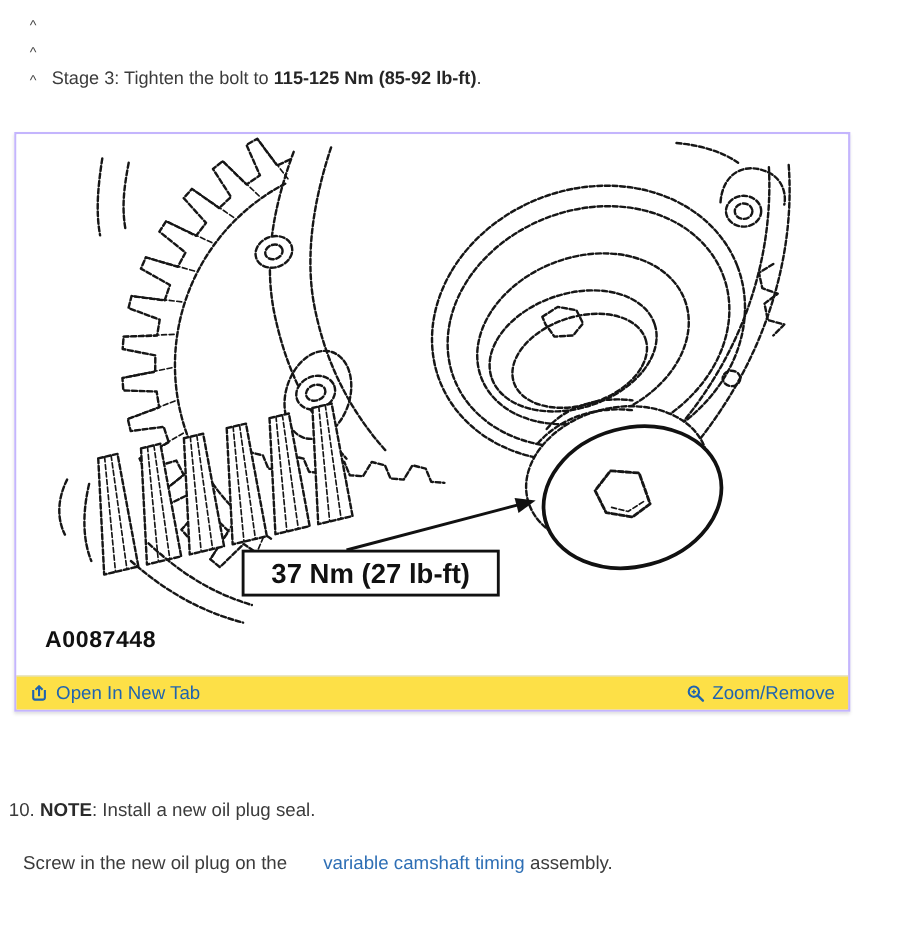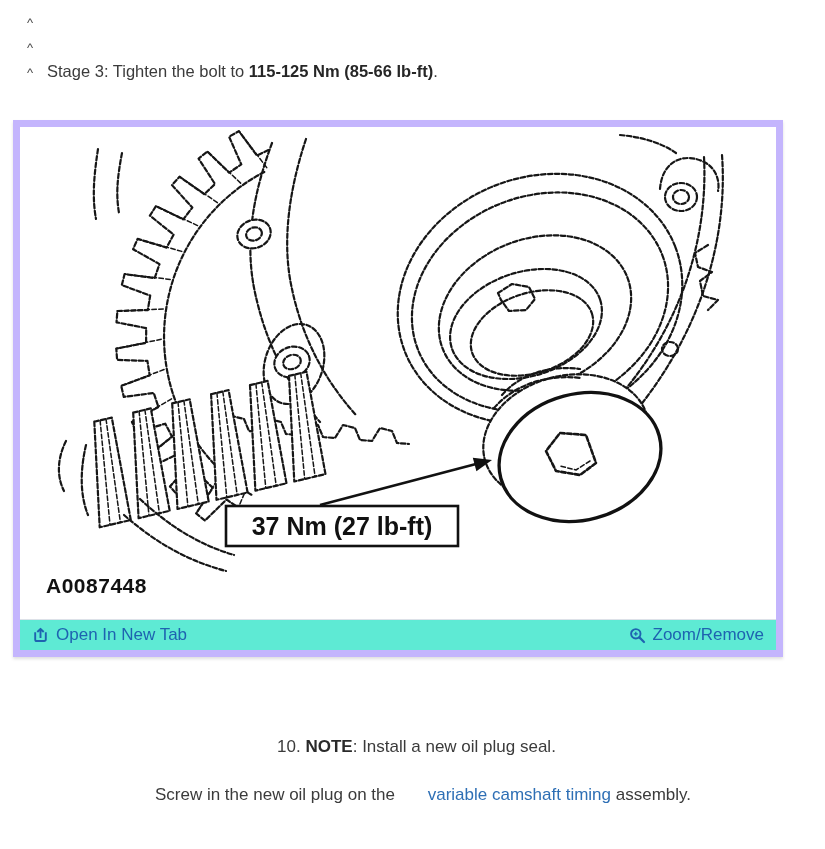--- a/index.html
+++ b/index.html
@@ -5,56 +5,56 @@
   html,body{margin:0;padding:0;background:#fff;}
   body{width:825px;height:849px;font-family:"Liberation Sans",sans-serif;color:#3b3b3b;overflow:hidden;}
 
   
   .stages{padding:9px 0 0 27px;}
   .stage-line{display:flex;font-size:16.5px;line-height:25px;color:#3b3b3b;}
   .stage-caret{width:20px;color:#4a4a4a;font-size:13px;transform:translateY(1px);}
   .stage-text b{color:#262626;}
 
   
-  .figure-box{margin:36px 1px 0 13px;width:756px;border:7px solid #c4b5fd;background:#fff;
+  .figure-box{margin:36px 1px 0 13px;width:756px;border:2px solid #c4b5fd;background:#fff;
               box-shadow:0 2px 3px rgba(0,0,0,.13);}
   .figure-canvas{width:754px;height:492px;background:#fff;}
-  .figure-footer{height:30px;background:#5eead4;border-top:1px solid #dde1e8;
+  .figure-footer{height:30px;background:#fde047;border-top:1px solid #dde1e8;
                  display:flex;align-items:center;justify-content:space-between;padding:0 12px;}
   .flink{display:flex;align-items:center;gap:7px;color:#1e63b0;font-size:17px;text-decoration:none;cursor:pointer;}
   .flink svg{display:block;}
 
   
   .ln{fill:none;stroke:#161616;stroke-width:2.2;stroke-linejoin:round;stroke-linecap:round;stroke-dasharray:4.5 2.4;}
   .fw{fill:#fff;}
   .thin{stroke-width:1.5;}
   .hv{fill:#fff;stroke:#111;stroke-width:3.4;stroke-dasharray:none;}
   .boxline{fill:#fff;stroke:#111;stroke-width:2.6;}
   .arrowline{stroke:#111;stroke-width:2.6;stroke-dasharray:none;}
   .svgtext{font-family:"Liberation Sans",sans-serif;font-weight:bold;fill:#111;}
 
   
-  .step10{margin:80px 0 0 8px;font-size:17px;color:#3b3b3b;text-align:center;}
+  .step10{margin:80px 0 0 8px;font-size:17px;color:#3b3b3b;}
   .note-line b{color:#2a2a2a;}
   .screw-line{margin:28px 0 0 13px;}
   .inline-link{color:#2e6fb5;text-decoration:none;cursor:pointer;margin-left:28px;}
 </style>
 </head>
 <body>
 
 <div class="stages">
   <div class="stage-line">
     <span class="stage-caret">^</span>
   </div>
   <div class="stage-line">
     <span class="stage-caret">^</span>
   </div>
   <div class="stage-line">
     <span class="stage-caret">^</span>
-    <span class="stage-text"><span>Stage 3: Tighten the bolt to </span><b>115-125 Nm (85-66 lb-ft)</b><span>.</span></span>
+    <span class="stage-text"><span>Stage 3: Tighten the bolt to </span><b>115-125 Nm (85-92 lb-ft)</b><span>.</span></span>
   </div>
 </div>
 
 <div class="figure-box">
   <div class="figure-canvas">
     <svg id="diagram" width="754" height="492" viewBox="0 0 754 492" xmlns="http://www.w3.org/2000/svg">
 
       <g>
         <path class="ln" d="M78,22 C74,48 72,70 76,92"></path>
         <path class="ln" d="M102,26 C97,52 96,68 99,86"></path>

